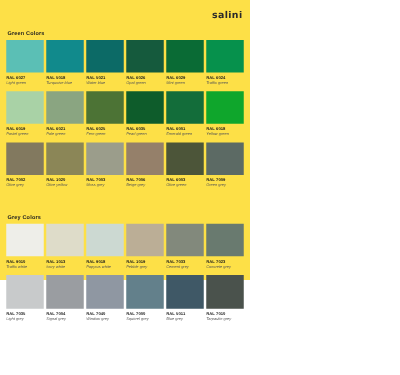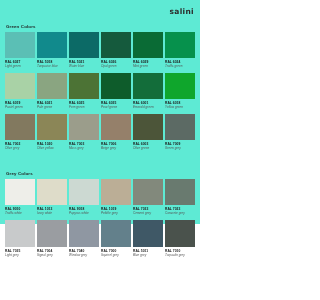--- a/index.html
+++ b/index.html
@@ -5,21 +5,21 @@
   html,body{margin:0;padding:0;}
   body{
     width:200px;height:300px;
     background:#ffffff;
     font-family:"Liberation Sans", sans-serif;
     overflow:hidden;
   }
   .page{
     position:relative;
     width:200px;height:224px;
-    background:#5eead4;
+    background:#fde047;
     box-sizing:border-box;
   }
   .brand{
     position:absolute;
     top:7px;right:6px;
     font-size:7.5px;
     font-weight:bold;
     letter-spacing:.3px;
     color:#2b2b2b;
     font-family:"DejaVu Sans", sans-serif;

